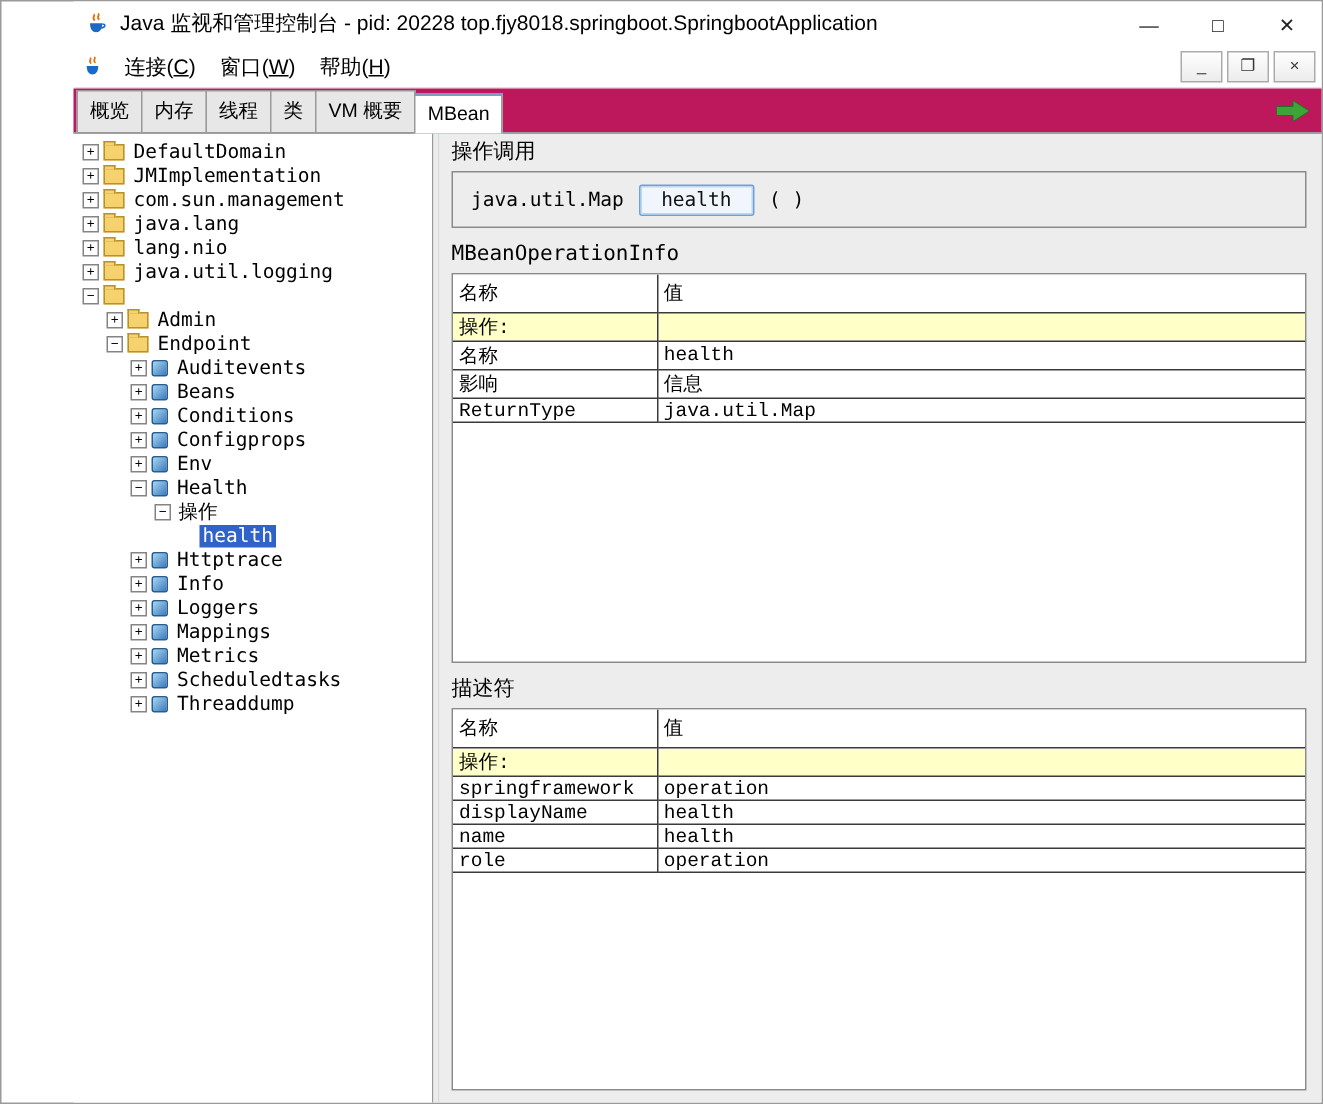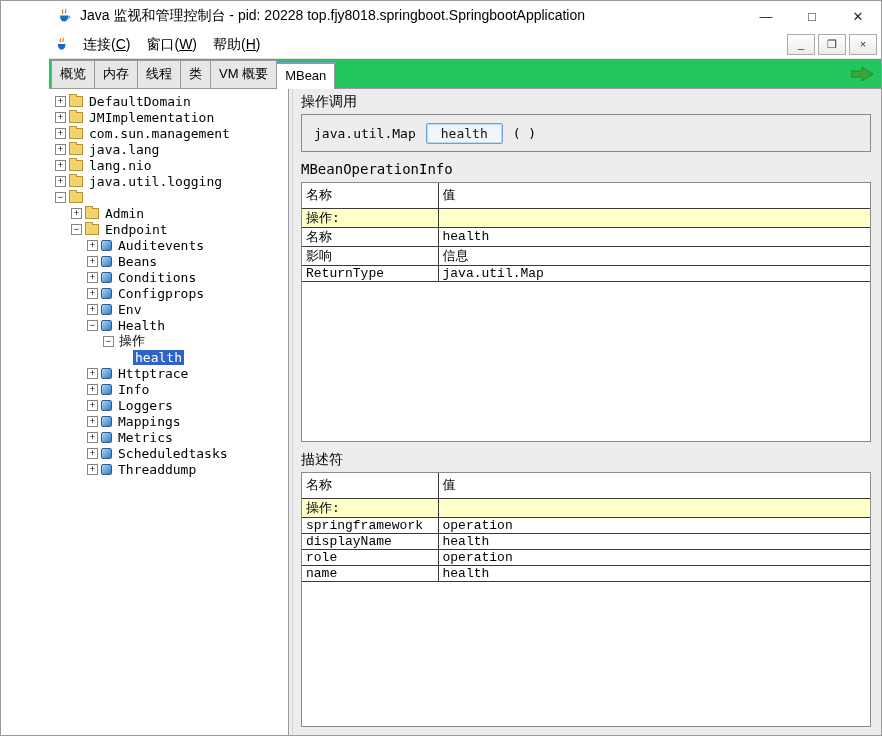--- a/index.html
+++ b/index.html
@@ -38,21 +38,21 @@
   .mkey { text-decoration:underline; }
   .frame-controls { position:absolute; right:4px; top:3px; display:flex; }
   .mini-btn {
     width:28px; height:21px; margin-left:3px; display:flex; align-items:center; justify-content:center;
     border:1px solid #ababab; background:linear-gradient(#fefefe,#ececec);
     font-size:11px; line-height:11px; cursor:pointer; color:#333;
   }
 
   
   .tabbar {
-    height:30px; background:#22c55e; border-bottom:1px solid #9a9a9a;
+    height:30px; background:#be185d; border-bottom:1px solid #9a9a9a;
     display:flex; align-items:flex-end; padding-left:2px; position:relative;
   }
   .tabs { display:flex; align-items:flex-end; }
   .tab {
     padding:4px 8px 5px; font-size:13px; border:1px solid #9a9a9a; border-bottom:none;
     background:#e7e7e7; margin-right:-1px; cursor:pointer; white-space:nowrap;
   }
   .tab.active {
     background:#fff; position:relative; margin-bottom:-1px; padding-bottom:6px;
     border-top:2px solid #7a9cc9; z-index:2;
@@ -276,26 +276,26 @@
               </tr>
               <tr>
                 <td>springframework</td>
                 <td>operation</td>
               </tr>
               <tr>
                 <td>displayName</td>
                 <td>health</td>
               </tr>
               <tr>
+                <td>name</td>
+                <td>health</td>
+              </tr>
+              <tr>
                 <td>role</td>
                 <td>operation</td>
-              </tr>
-              <tr>
-                <td>name</td>
-                <td>health</td>
               </tr>
             </tbody>
           </table>
         </div>
 
     </div>
   </div>
 
 </div>
 

